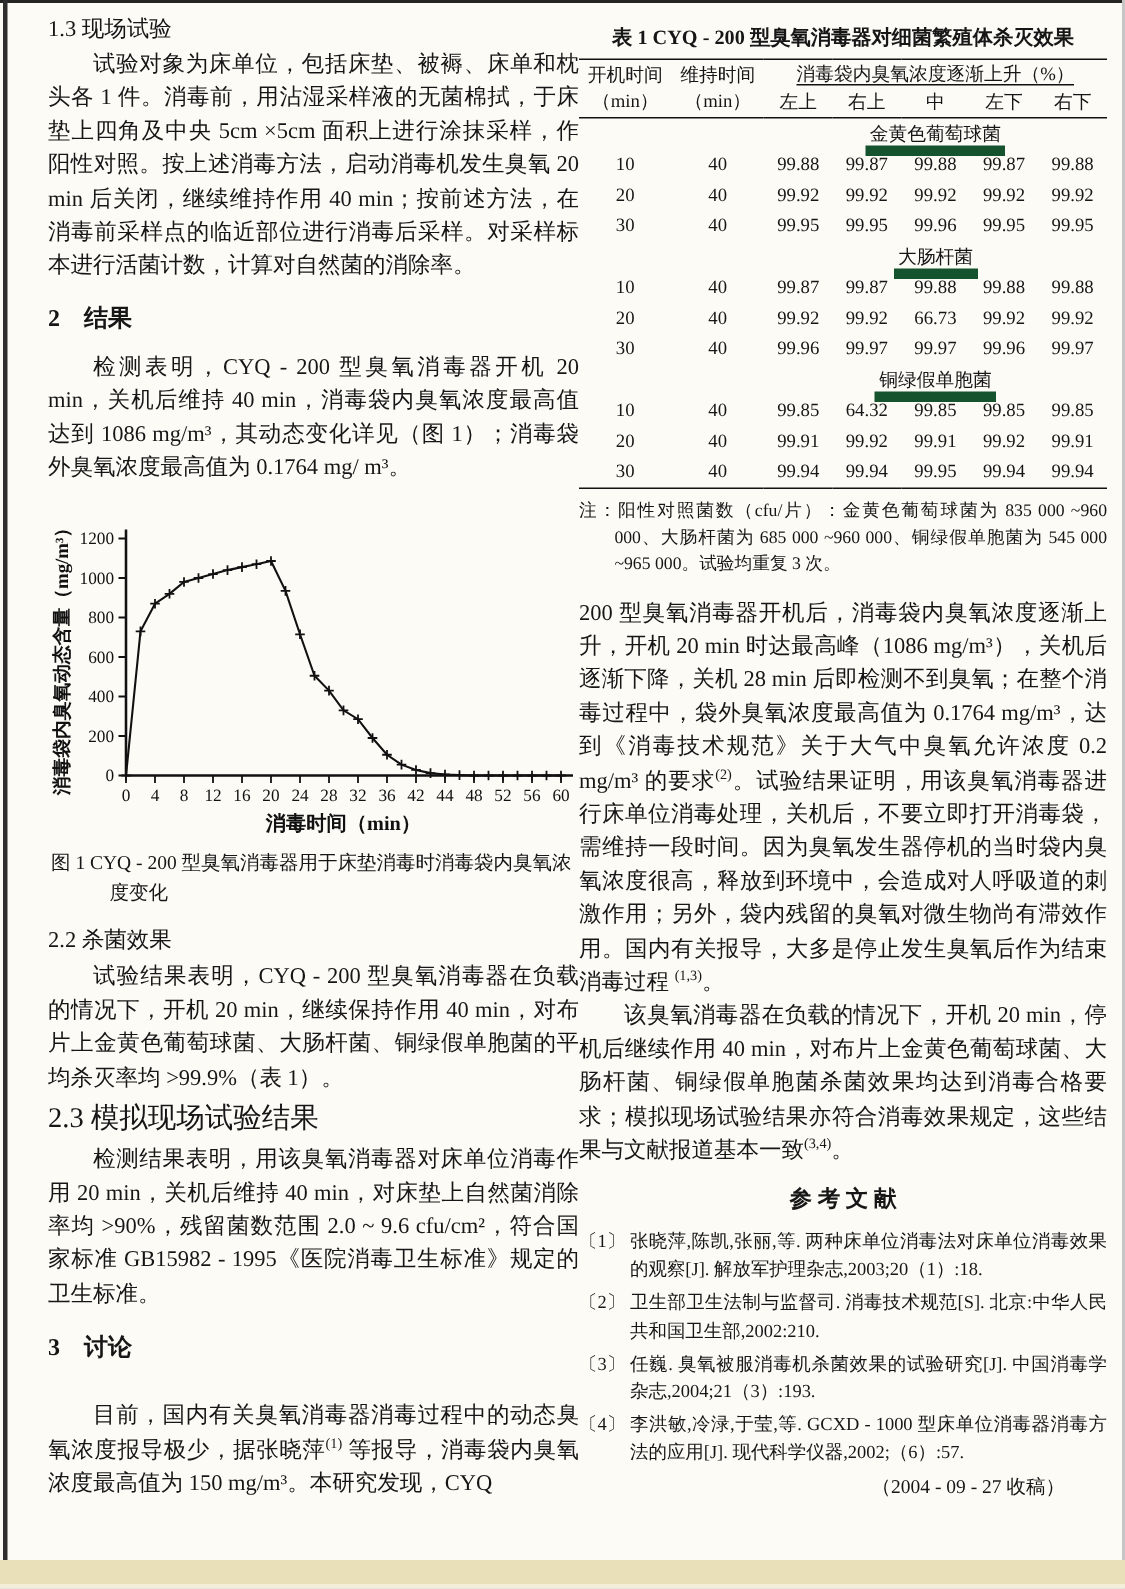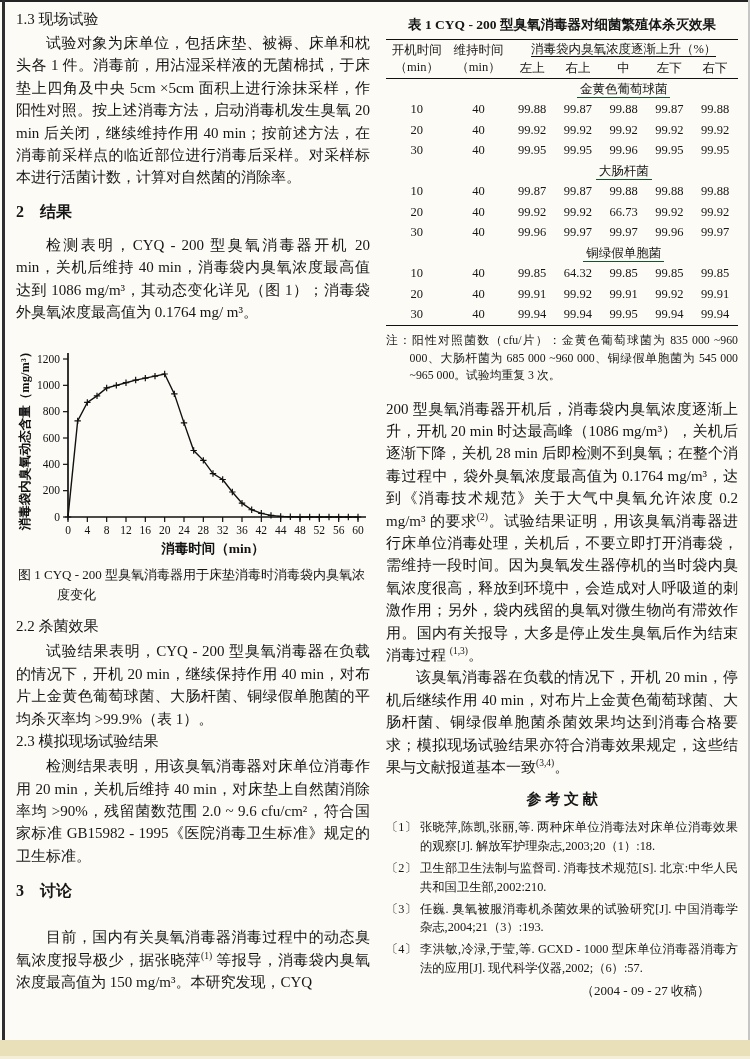--- a/index.html
+++ b/index.html
@@ -4,46 +4,46 @@
 <style>
   html,body{margin:0;padding:0;}
   body{background:#9a9a9a;font-family:"Liberation Serif","DejaVu Serif",serif;}
   .page{position:relative;width:750px;height:1059px;background:#fcfbf6;overflow:hidden;color:#161616;}
   .edge-top{position:absolute;top:0;left:0;width:100%;height:2px;background:#242424;}
   .edge-left{position:absolute;top:0;left:2px;width:3px;height:1045px;background:#2e2e2e;}
   .edge-right{position:absolute;top:0;right:0;width:2px;height:100%;background:#c6c6c6;}
   .edge-bottom{position:absolute;bottom:3px;left:0;width:100%;height:16px;background:#e9e0ba;}
   .edge-bottom2{position:absolute;bottom:0;left:0;width:100%;height:3px;background:#f4eed8;}
 
-  .col-left{position:absolute;left:16px;top:10px;width:354px;}
+  .col-left{position:absolute;left:32px;top:10px;width:354px;}
   .col-right{position:absolute;left:386px;top:16px;width:352px;}
 
   p{margin:0;font-size:15px;line-height:22.4px;text-align:justify;}
   .indent{text-indent:2em;}
   sup{font-size:9.5px;line-height:0;vertical-align:super;}
 
   .h13{font-size:15px;margin:0 0 3px;}
   .h2{font-size:16px;font-weight:bold;margin:13px 0 11px;}
   .h21{font-size:15px;margin:0 0 4px;}
   .h22{font-size:15px;margin:13px 0 4px;}
-  .h23{font-size:15px;margin:2px 0 4px;}
+  .h23{font-size:19px;margin:2px 0 4px;}
   .h3{font-size:16px;font-weight:bold;margin:14px 0 24px;}
 
   .figure{margin:24px 0 0;}
   .figure svg{display:block;}
   .fig-caption{font-size:13px;line-height:19.5px;padding-left:3em;text-indent:-3em;margin:6px 0 0 2px;text-align:left;}
 
   .tbl-title{font-size:13.5px;font-weight:bold;text-align:center;margin:0 0 5px;}
   table{width:100%;border-collapse:collapse;font-size:12.5px;border-top:1.6px solid #111;border-bottom:1.6px solid #111;}
   th{font-weight:400;text-align:center;padding:1px 0;line-height:17px;}
   .hdr2 th{border-bottom:1.3px solid #111;}
   th.rspan{border-bottom:1.3px solid #111;}
   .th-span{border-bottom:1px solid #111;}
   td{text-align:center;padding:1.5px 0;line-height:17.5px;}
-  .gname{border-bottom:1px solid #14532d;padding:0 3px 1px;}
+  .gname{border-bottom:7px solid #14532d;padding:0 3px 1px;}
   .tbl-note{font-size:11.8px;line-height:17.5px;margin:6px 0 0;padding-left:2em;text-indent:-2em;text-align:justify;}
 
   .rp{margin:13px 0 0;}
   .rp2{margin:0;}
   .refs-h{font-size:15px;font-weight:bold;text-align:center;margin:12px 0 9px;}
   .ref-item{display:flex;font-size:12.3px;line-height:18.6px;margin:0 0 3.5px;}
   .ref-num{flex:0 0 34px;}
   .ref-text{flex:1;text-align:justify;}
   .received{font-size:13px;text-align:right;padding-right:28px;margin-top:4px;}
 </style>

